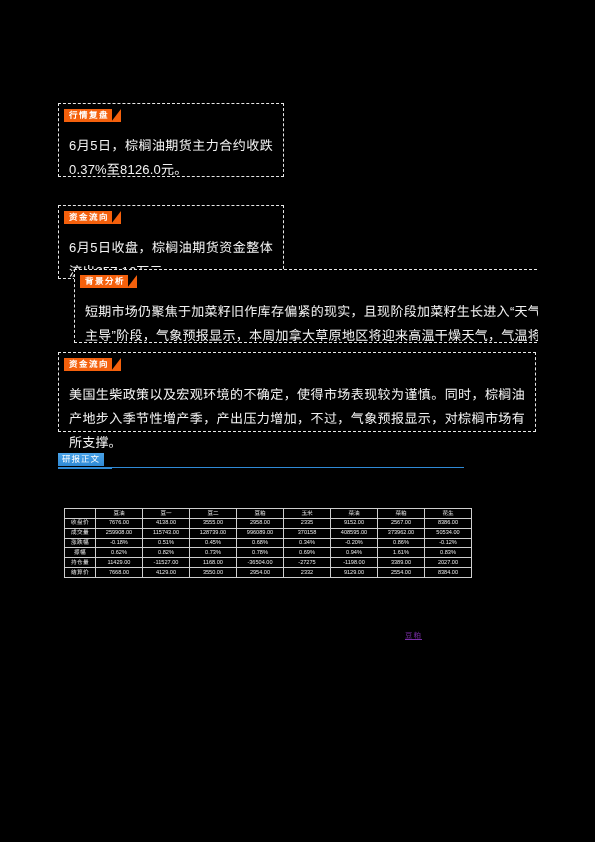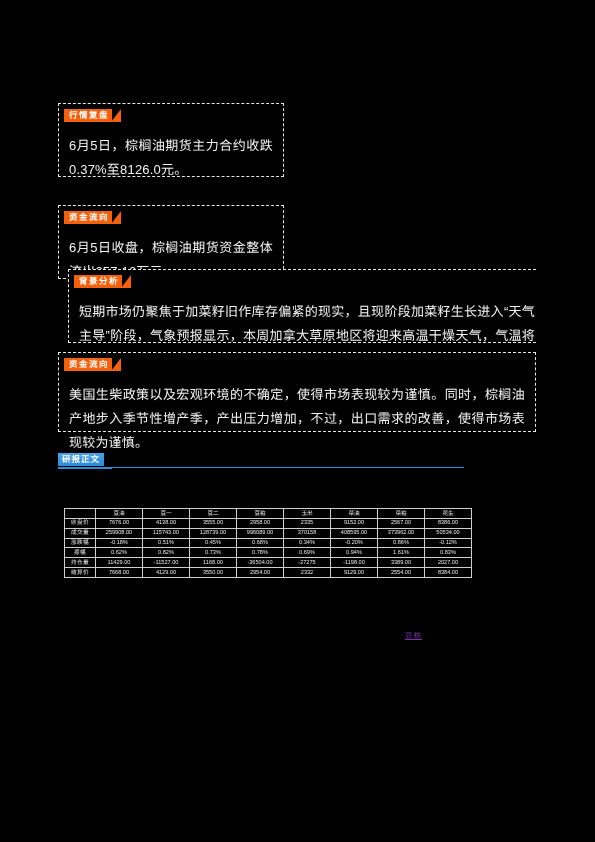--- a/index.html
+++ b/index.html
@@ -85,21 +85,21 @@
   }
   .blue-badge {
     position: absolute;
     left: 0px;
     top: 0px;
     height: 13px;
     line-height: 13px;
     background: linear-gradient(to bottom, #4aa3e8, #2f8ad6);
     color: #ffffff;
     font-size: 8.5px;
-    font-weight: bold;
+    font-weight: normal;
     letter-spacing: 1px;
     padding: 0 4px;
     white-space: nowrap;
   }
   .blue-rule {
     position: absolute;
     left: 0px;
     top: 14px;
     width: 406px;
     height: 1px;
@@ -160,28 +160,28 @@
     <div class="card" id="card-0" style="left:2px; top:48px; width:226px; height:74px;">
       <div class="badge">行情复盘</div>
       <div class="card-body">6月5日，棕榈油期货主力合约收跌0.37%至8126.0元。</div>
     </div>
 
     <div class="card" id="card-1" style="left:2px; top:131px; width:226px; height:74px;margin-top:19px;">
       <div class="badge">资金流向</div>
       <div class="card-body">6月5日收盘，棕榈油期货资金整体流出257.16万元。</div>
     </div>
 
-    <div class="card" id="card-2" style="left:12px; top:214px; width:478px; height:74px;">
+    <div class="card" id="card-2" style="left:18px; top:214px; width:478px; height:74px;">
       <div class="badge">背景分析</div>
       <div class="card-body">短期市场仍聚焦于加菜籽旧作库存偏紧的现实，且现阶段加菜籽生长进入“天气主导”阶段，气象预报显示，本周加拿大草原地区将迎来高温干燥天气，气温将升至摄氏 27 至 23 度之间，降水稀少。</div>
     </div>
 
     <div class="card" id="card-3" style="left:2px; top:297px; width:478px; height:80px;">
       <div class="badge">资金流向</div>
-      <div class="card-body">美国生柴政策以及宏观环境的不确定，使得市场表现较为谨慎。同时，棕榈油产地步入季节性增产季，产出压力增加，不过，出口需求的改善，使得市场表现较为谨慎。</div>
+      <div class="card-body">美国生柴政策以及宏观环境的不确定，使得市场表现较为谨慎。同时，棕榈油产地步入季节性增产季，产出压力增加，不过，气象预报显示，对棕榈市场有所支撑。</div>
     </div>
 
     <div id="section-heading">
       <div class="blue-badge">研报正文</div>
       <div class="blue-rule"></div>
       <div class="blue-rule-short"></div>
     </div>
 
     <div id="quote-table-wrap">
       <table class="quote">

